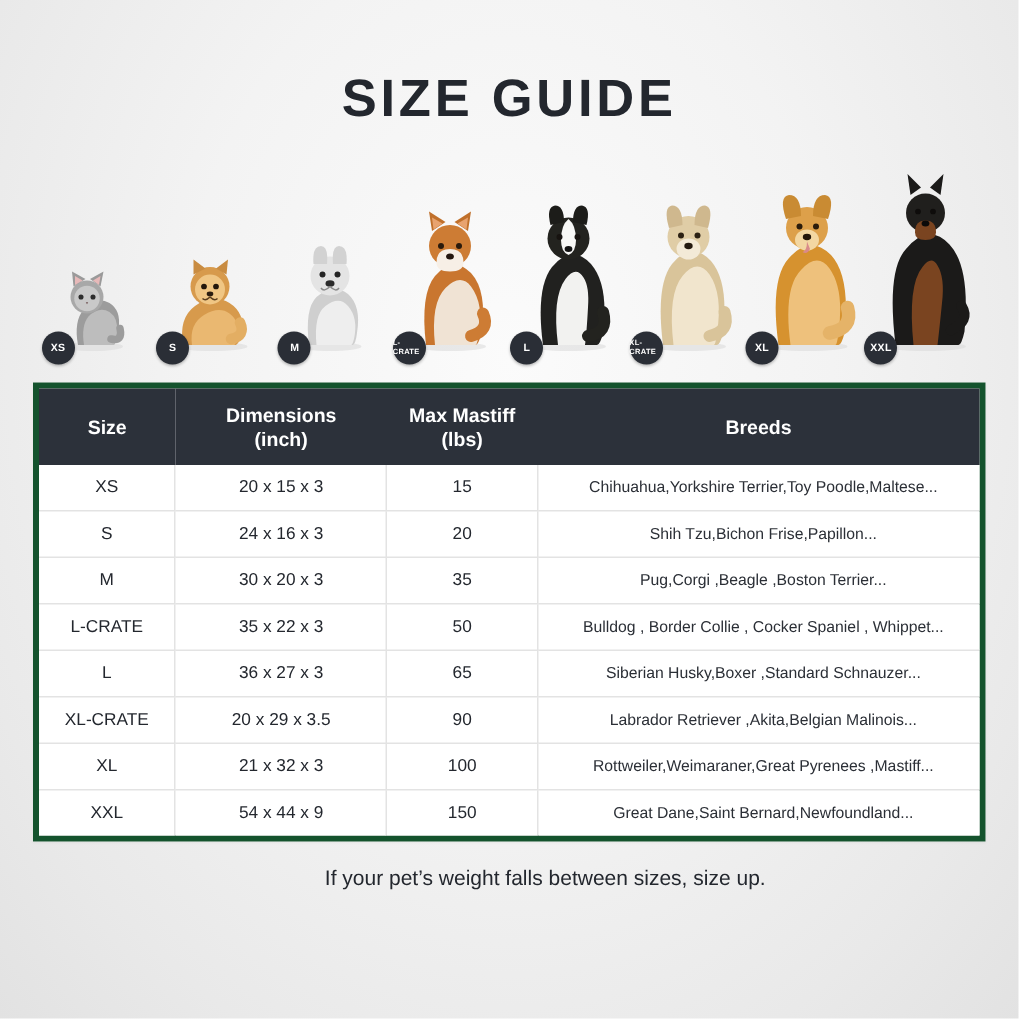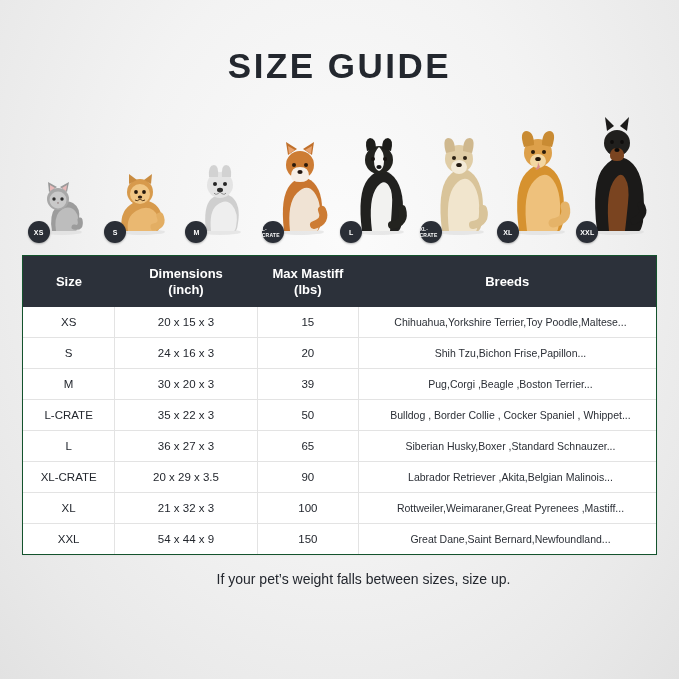--- a/index.html
+++ b/index.html
@@ -69,21 +69,21 @@
     justify-content: center;
     letter-spacing: .2px;
     box-shadow: 0 1px 2px rgba(0,0,0,.28);
     z-index: 5;
   }
   .badge.small-text { font-size: 5px; }
 
   
   .table-wrap {
     margin: 16px 22px 0 22px;
-    border: 1px solid #14532d;
+    border: 4px solid #14532d;
     background: #fff;
     box-shadow: 0 1px 2px rgba(0,0,0,.04);
   }
   table {
     border-collapse: collapse;
     width: 100%;
     table-layout: fixed;
   }
   thead th {
     background: #2c313a;
@@ -327,21 +327,21 @@
         </tr>
         <tr>
           <td>S</td>
           <td>24 x 16 x 3</td>
           <td>20</td>
           <td>Shih Tzu,Bichon Frise,Papillon...</td>
         </tr>
         <tr>
           <td>M</td>
           <td>30 x 20 x 3</td>
-          <td>39</td>
+          <td>35</td>
           <td>Pug,Corgi ,Beagle ,Boston Terrier...</td>
         </tr>
         <tr>
           <td>L-CRATE</td>
           <td>35 x 22 x 3</td>
           <td>50</td>
           <td>Bulldog , Border Collie , Cocker Spaniel , Whippet...</td>
         </tr>
         <tr>
           <td>L</td>

